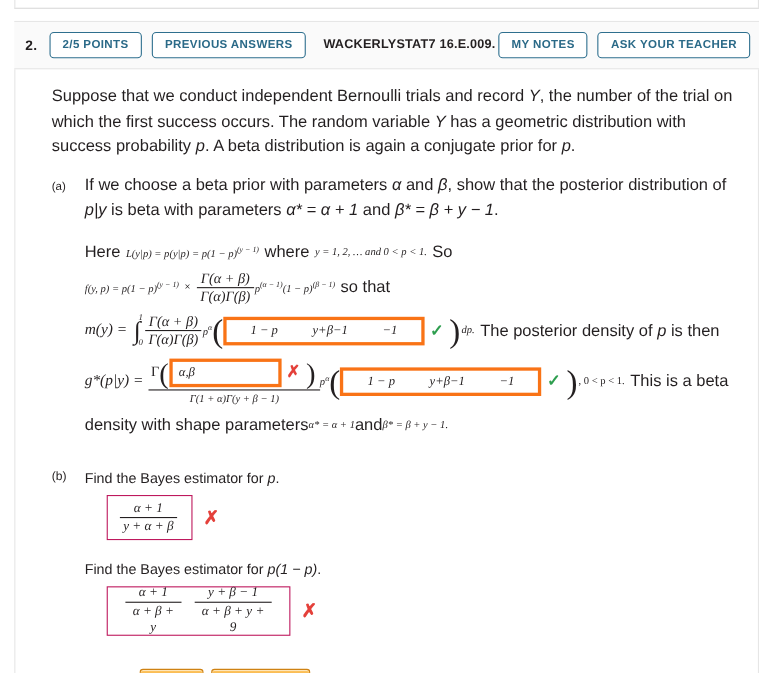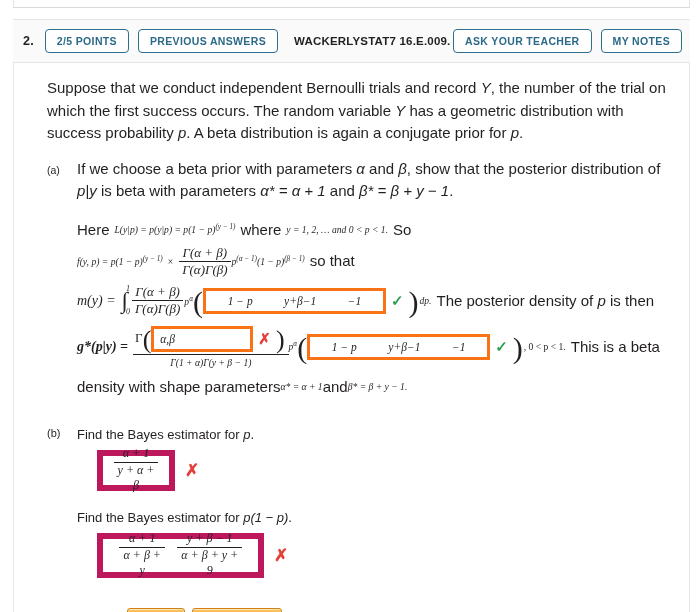--- a/index.html
+++ b/index.html
@@ -229,21 +229,21 @@
   .mark.ok { color: #2e9e4f; }
   .mark.no { color: #e4403a; }
 
   
   .b-q {
     font-size: 13px;
     color: #231f20;
     line-height: 17px;
   }
   .bigbox {
-    border: 6px solid #be185d;
+    border: 1px solid #be185d;
     background: #fff;
     box-sizing: border-box;
     display: inline-flex;
     align-items: center;
     padding: 6px 10px;
     cursor: text;
   }
   .bbox-row { display: flex; align-items: center; margin-top: 7px; }
 
   .twofrac { display: inline-flex; align-items: center; }
@@ -284,22 +284,22 @@
 <div class="top-rule"></div>
 
 <div class="question">
 
   <div class="qheader">
     <span class="qnum">2.</span>
     <button class="pill">2/5 POINTS</button>
     <button class="pill">PREVIOUS ANSWERS</button>
     <span class="qcode">WACKERLYSTAT7 16.E.009.</span>
     <span class="hdr-right">
+      <button class="pill">MY NOTES</button>
       <button class="pill">ASK YOUR TEACHER</button>
-      <button class="pill">MY NOTES</button>
     </span>
   </div>
 
   <div class="qbody">
     <div class="inner">
 
       <div class="stem">
         <span>Suppose that we conduct independent Bernoulli trials and record </span><span class="it">Y</span><span>, the number of the trial on which the first success occurs. The random variable </span><span class="it">Y</span><span> has a geometric distribution with success probability </span><span class="it">p</span><span>. A beta distribution is again a conjugate prior for </span><span class="it">p</span><span>.</span>
       </div>
 
@@ -361,21 +361,21 @@
                 <span>−1</span>
               </span>
               <span class="mark ok">✓</span>
               <span class="bigparen">)</span>
               <span class="mini" style="margin-left:1px">dp.</span>
               <span class="sp"></span>
               <span class="big"><span>The posterior density of </span><span class="it">p</span><span> is then</span></span>
             </div>
 
             <div class="row" style="margin-top:8px;">
-              <span class="it" style="font-size:14px;font-family:'Liberation Serif',serif;font-weight:bold;">g*(p|y) =</span>
+              <span class="it" style="font-size:14px;font-family:'Liberation Serif',serif;">g*(p|y) =</span>
               <span class="sp"></span>
               <span style="display:inline-flex;flex-direction:column;align-items:center;">
                 <span style="display:inline-flex;align-items:center;border-bottom:1px solid #231f20;padding:0 4px 2px 2px;">
                   <span class="mini up" style="font-size:13px;font-family:'Liberation Serif',serif;">Γ</span>
                   <span class="bigparen small">(</span>
                   <span class="ansbox w100">
                       <span>α,β</span>
                     </span>
                   <span class="mark no">✗</span>
                   <span class="bigparen small">)</span>

